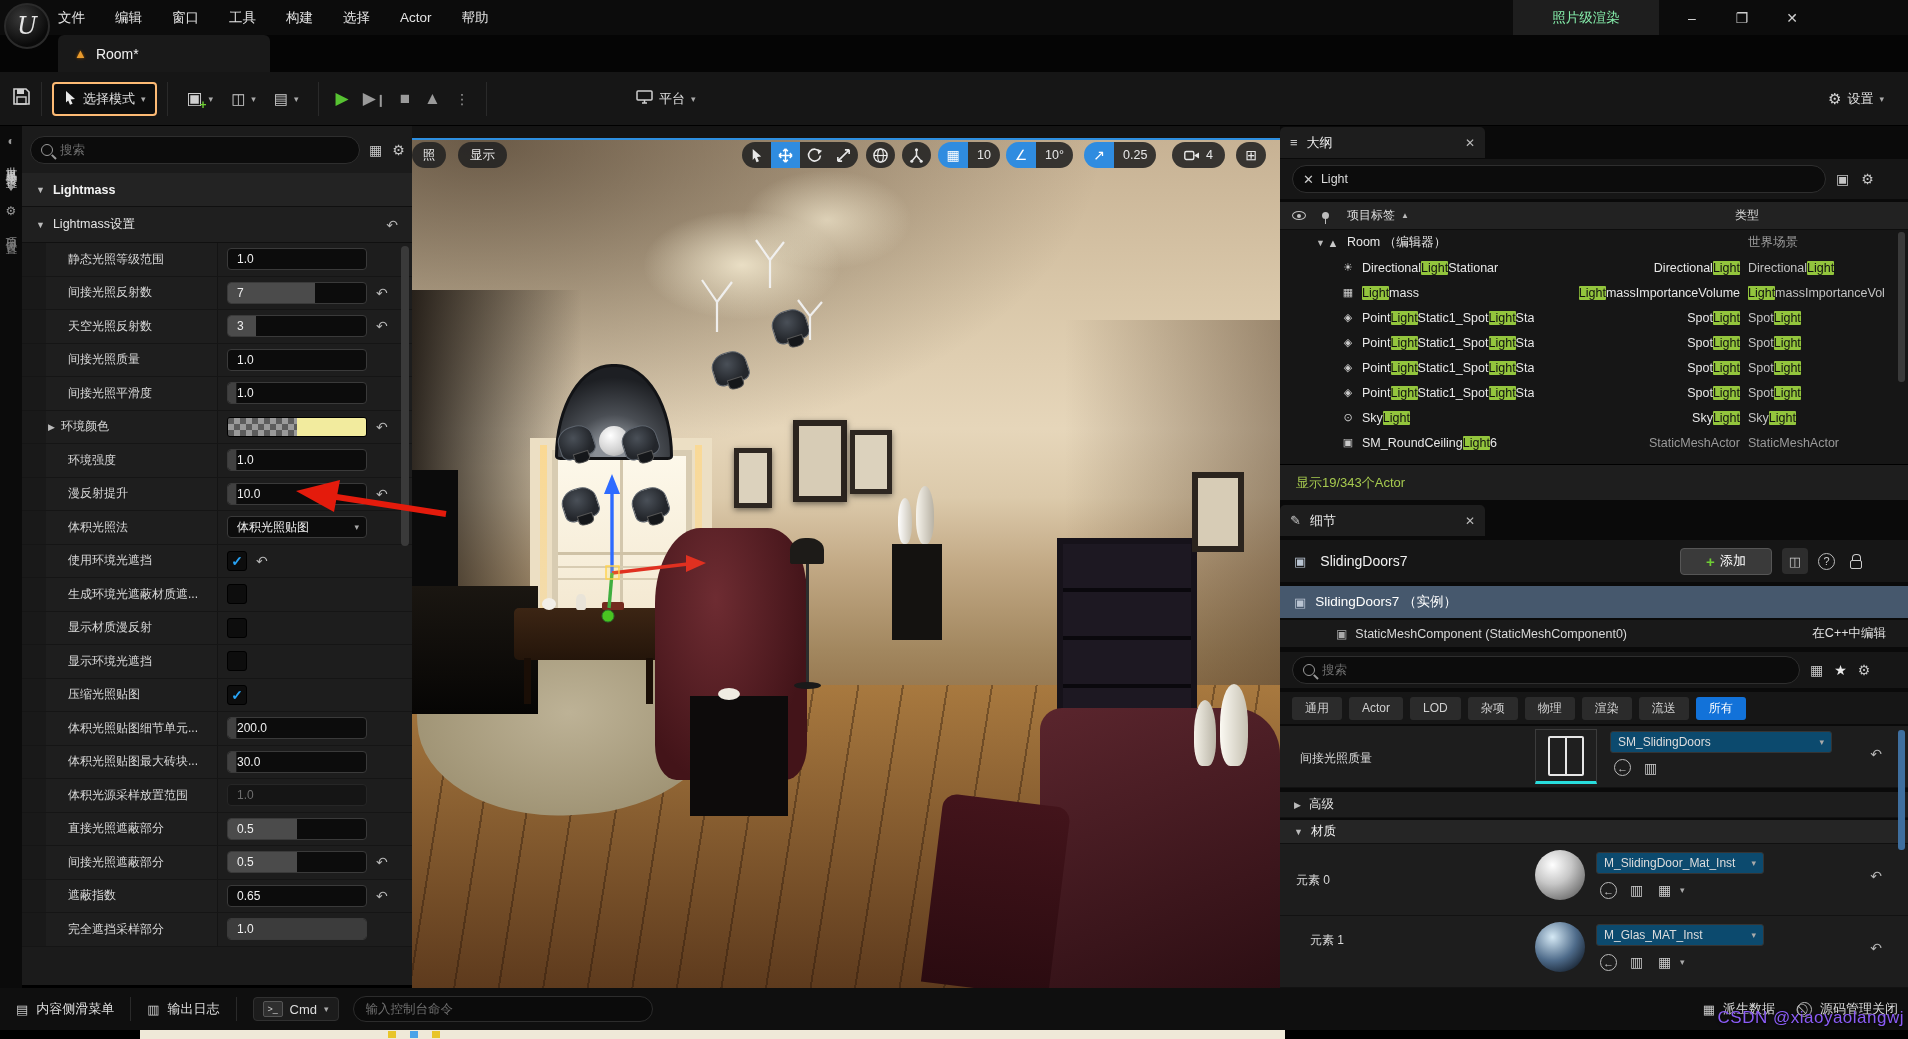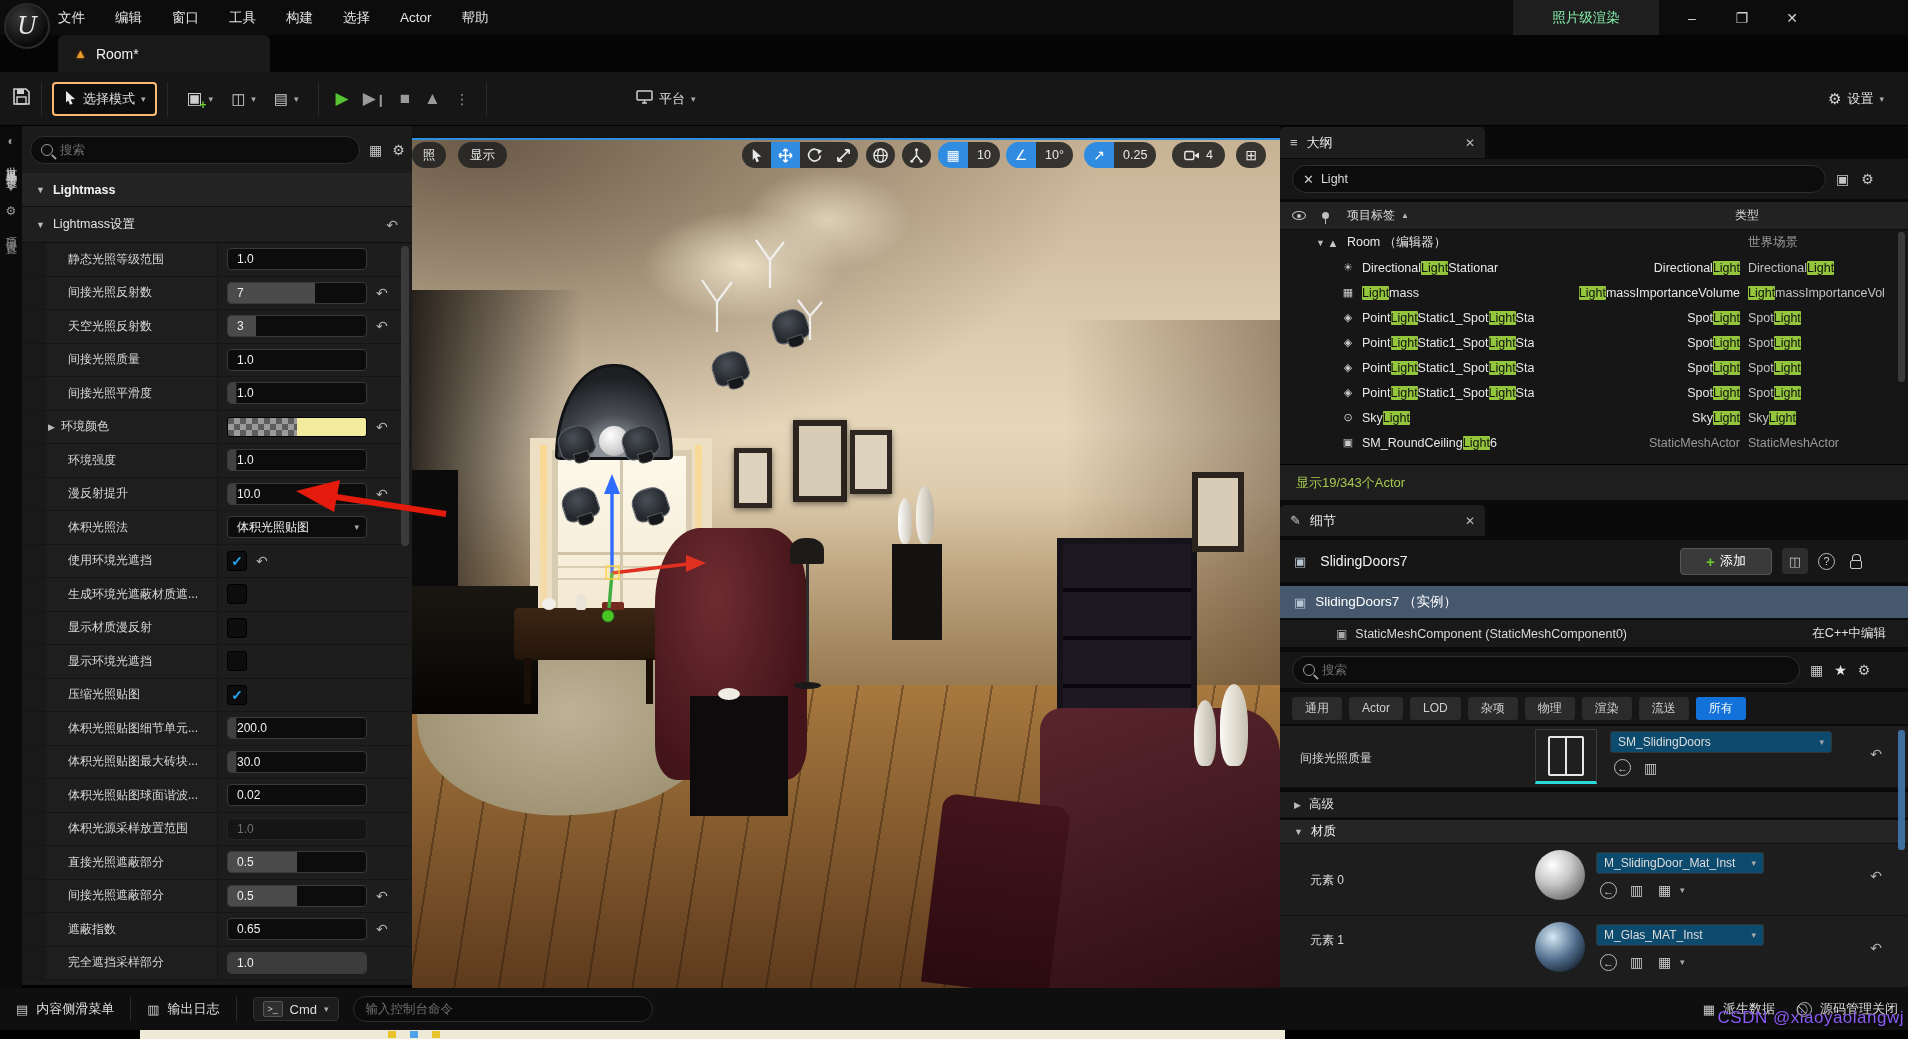--- a/index.html
+++ b/index.html
@@ -380,28 +380,20 @@
       <div class="ws-row">
         <div class="ws-label">
           <span>体积光照贴图最大砖块...</span>
         </div>
         <div class="ws-val">
           <div class="vbox spin"><span class="vtxt">30.0</span></div>
         </div>
       </div>
       <div class="ws-row">
         <div class="ws-label">
-          <span>体积光照贴图球面谐波...</span>
-        </div>
-        <div class="ws-val">
-          <div class="vbox"><span class="vtxt">0.02</span></div>
-        </div>
-      </div>
-      <div class="ws-row">
-        <div class="ws-label">
           <span>体积光源采样放置范围</span>
         </div>
         <div class="ws-val">
           <div class="vbox dis"><span class="vtxt">1.0</span></div>
         </div>
       </div>
       <div class="ws-row">
         <div class="ws-label">
           <span>直接光照遮蔽部分</span>
         </div>
@@ -829,21 +821,21 @@
   <div class="rp" id="dt-adv">
     <span class="tri">▶</span>
     <span>高级</span>
   </div>
   <div class="rp" id="dt-mat">
     <span class="tri">▼</span>
     <span>材质</span>
   </div>
   <div class="rp" id="dt-matrows" style="top:718px">
       <div class="matrow">
-        <span style="position: absolute; left: 30px; top: 28px;">元素 0</span>
+        <span style="position: absolute; left: 16px; top: 28px;">元素 0</span>
         <div class="sphere marble"></div>
         <div class="adrop" style="left: 316px; top: 8px; width: 168px;">
           <span>M_SlidingDoor_Mat_Inst</span>
           <span class="caret">▾</span>
         </div>
         <span class="circ" style="position: absolute; left: 320px; top: 38px;">←</span>
         <span class="miniico" style="position: absolute; left: 350px; top: 38px;">▥</span>
         <span class="miniico" style="position: absolute; left: 378px; top: 38px;">▦</span>
         <span class="caret" style="position: absolute; left: 400px; top: 41px;">▾</span>
         <span class="reset" style="position: absolute; right: 26px; top: 24px;">↶</span>

